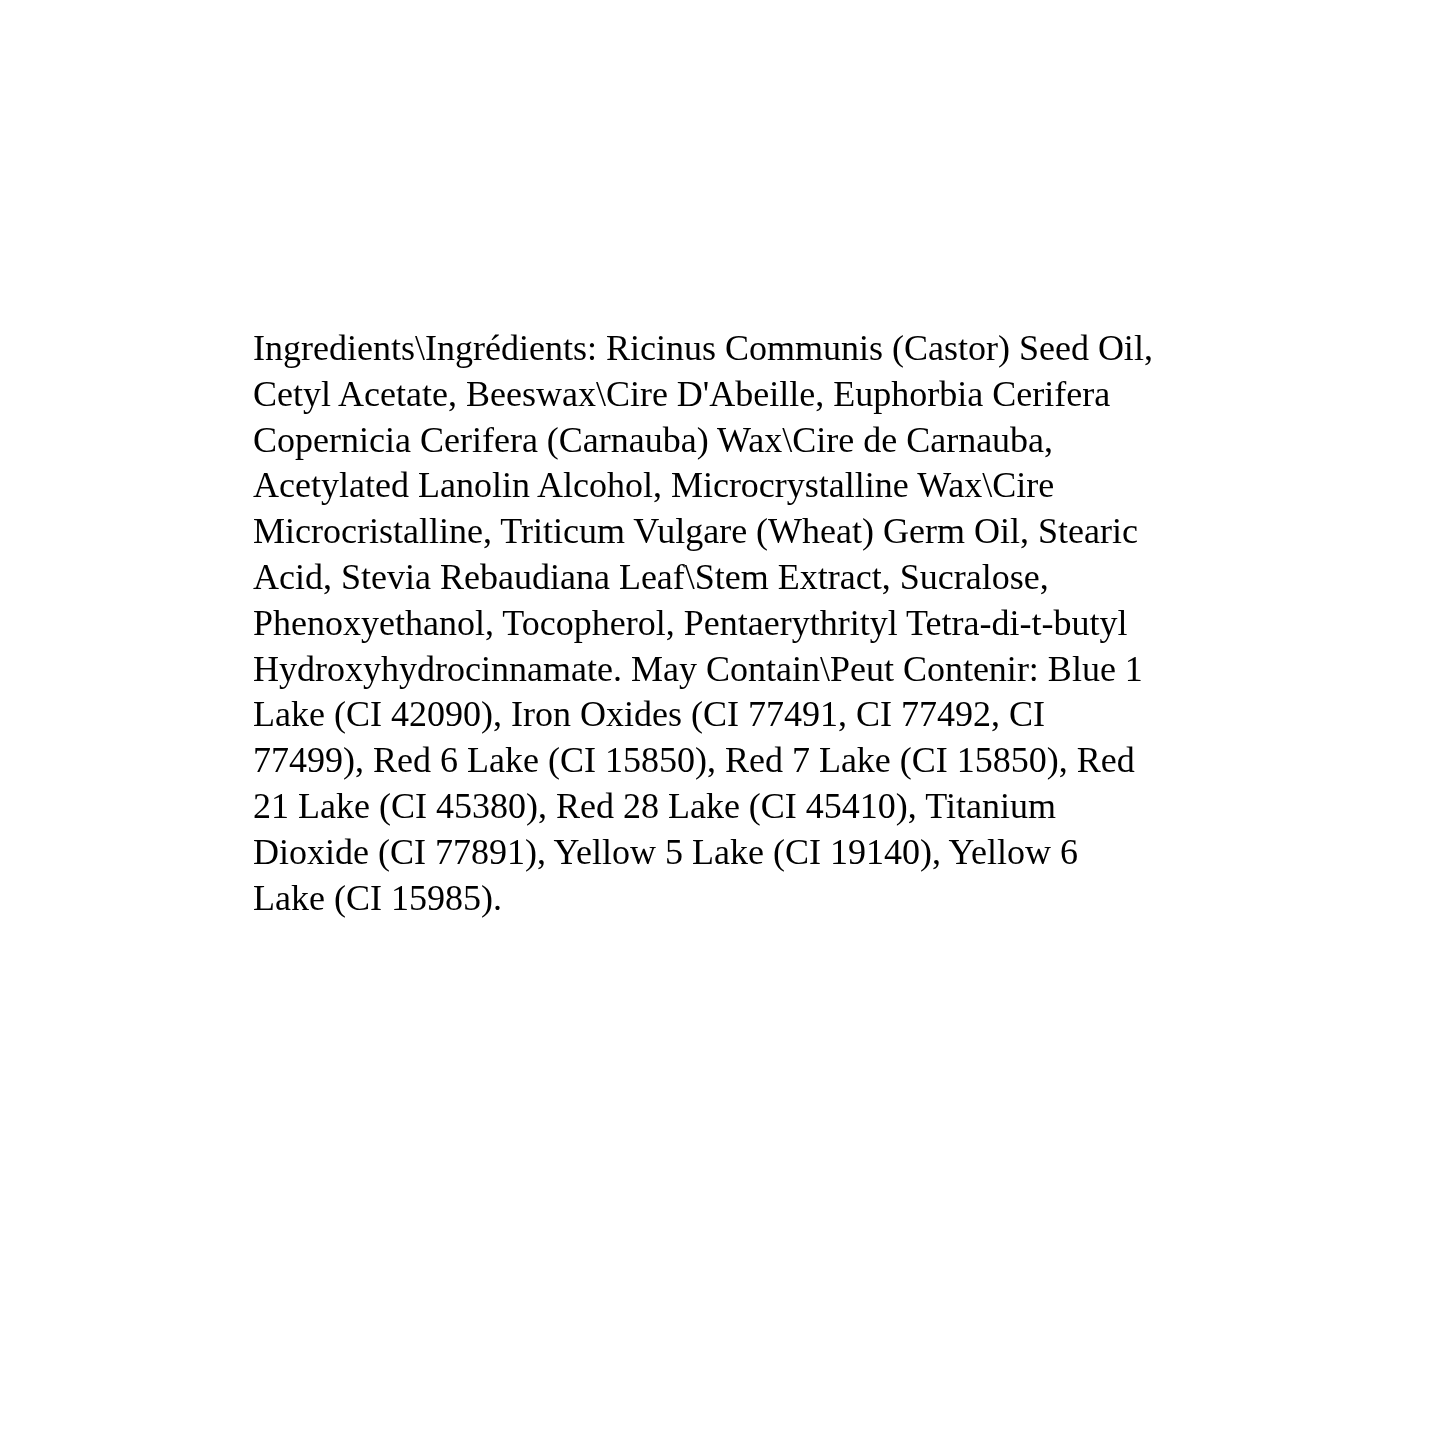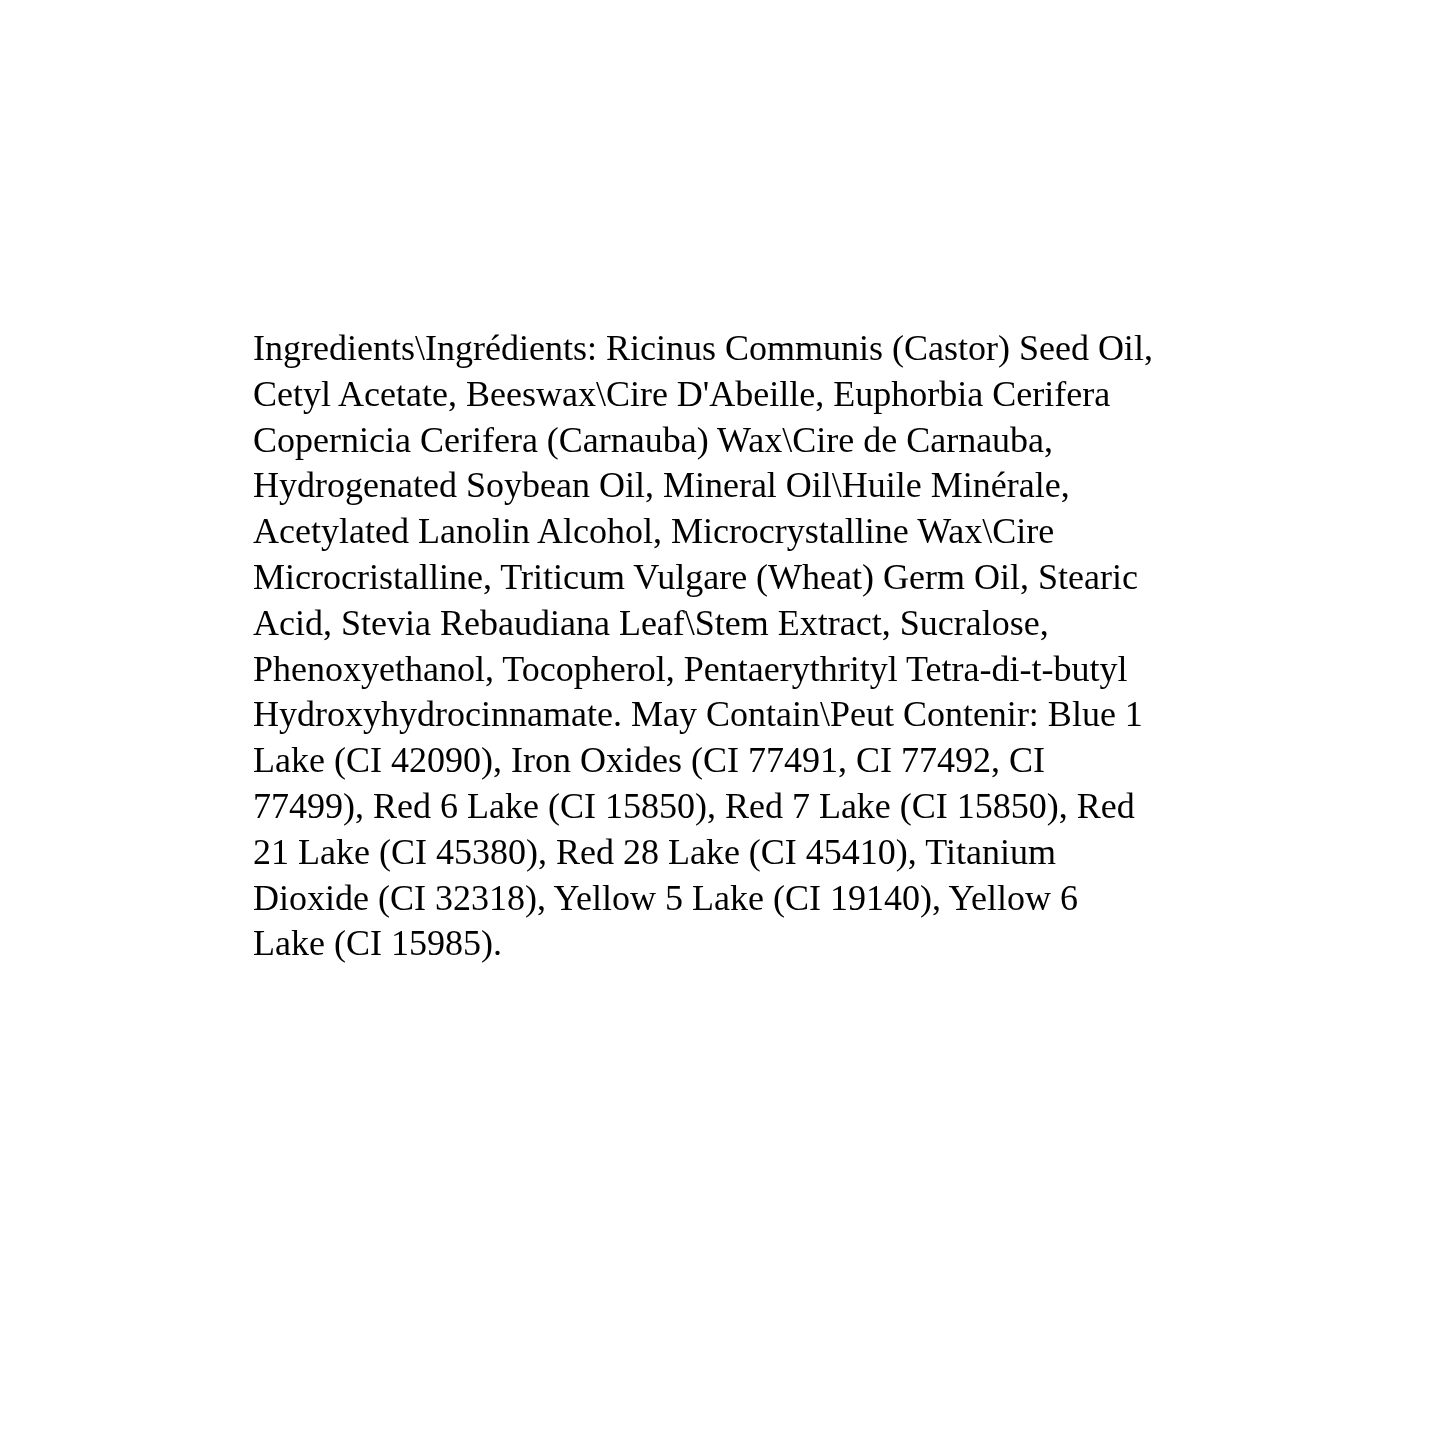--- a/index.html
+++ b/index.html
@@ -37,25 +37,24 @@
   }
 </style>
 </head>
 <body>
 
 <div class="label-page">
   <div class="ingredients-block">
     <div class="ingredients-line">Ingredients\Ingrédients: Ricinus Communis (Castor) Seed Oil,</div>
     <div class="ingredients-line">Cetyl Acetate, Beeswax\Cire D'Abeille, Euphorbia Cerifera</div>
     <div class="ingredients-line">Copernicia Cerifera (Carnauba) Wax\Cire de Carnauba,</div>
-    <div class="ingredients-line">Hydrogenated Soybean Oil, Mineral Oil\Huile Minérale,</div>
     <div class="ingredients-line">Acetylated Lanolin Alcohol, Microcrystalline Wax\Cire</div>
     <div class="ingredients-line">Microcristalline, Triticum Vulgare (Wheat) Germ Oil, Stearic</div>
     <div class="ingredients-line">Acid, Stevia Rebaudiana Leaf\Stem Extract, Sucralose,</div>
     <div class="ingredients-line">Phenoxyethanol, Tocopherol, Pentaerythrityl Tetra-di-t-butyl</div>
     <div class="ingredients-line">Hydroxyhydrocinnamate. May Contain\Peut Contenir: Blue 1</div>
     <div class="ingredients-line">Lake (CI 42090), Iron Oxides (CI 77491, CI 77492, CI</div>
     <div class="ingredients-line">77499), Red 6 Lake (CI 15850), Red 7 Lake (CI 15850), Red</div>
     <div class="ingredients-line">21 Lake (CI 45380), Red 28 Lake (CI 45410), Titanium</div>
-    <div class="ingredients-line">Dioxide (CI 32318), Yellow 5 Lake (CI 19140), Yellow 6</div>
+    <div class="ingredients-line">Dioxide (CI 77891), Yellow 5 Lake (CI 19140), Yellow 6</div>
     <div class="ingredients-line">Lake (CI 15985).</div>
   </div>
 </div>
 
 </body></html>

